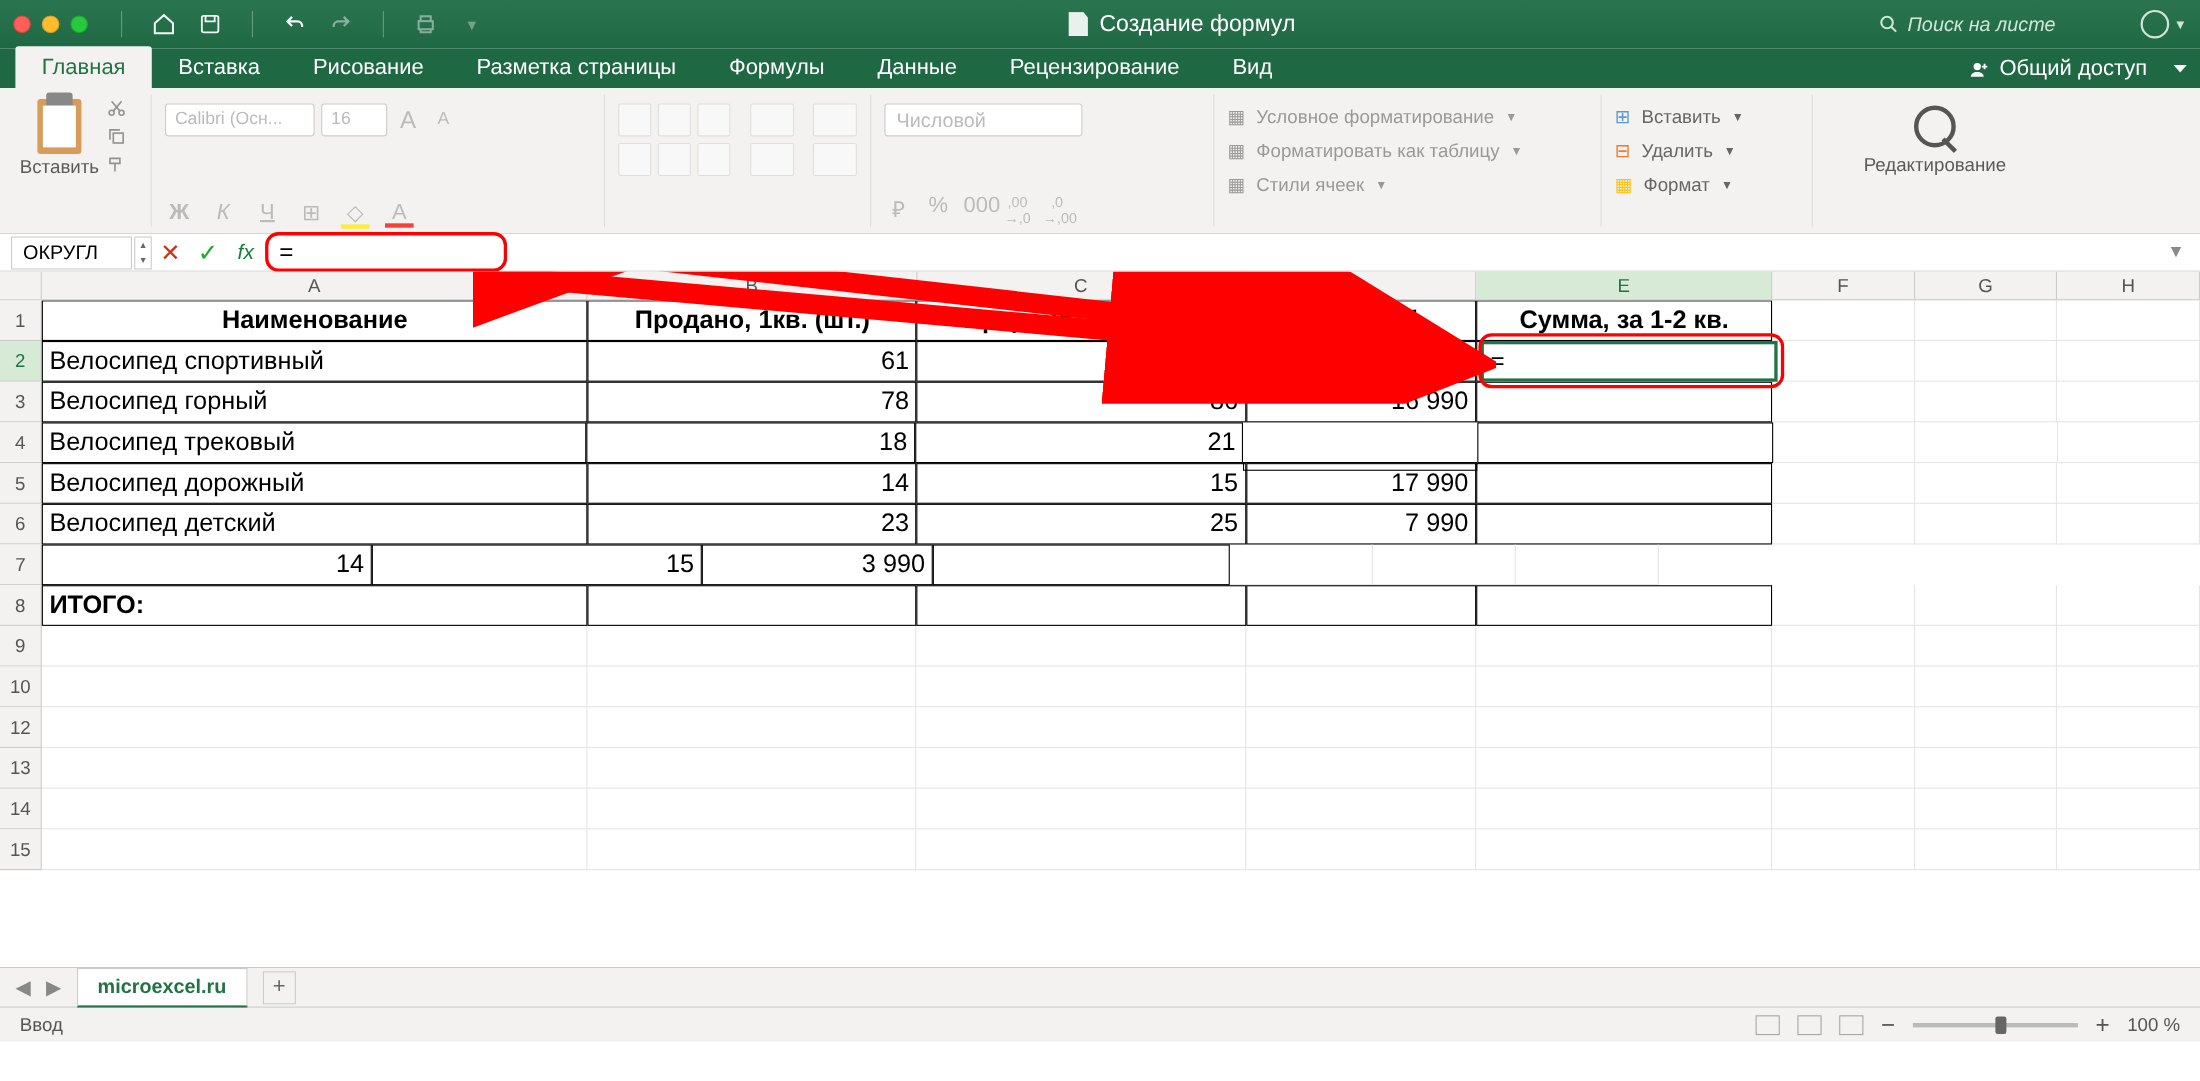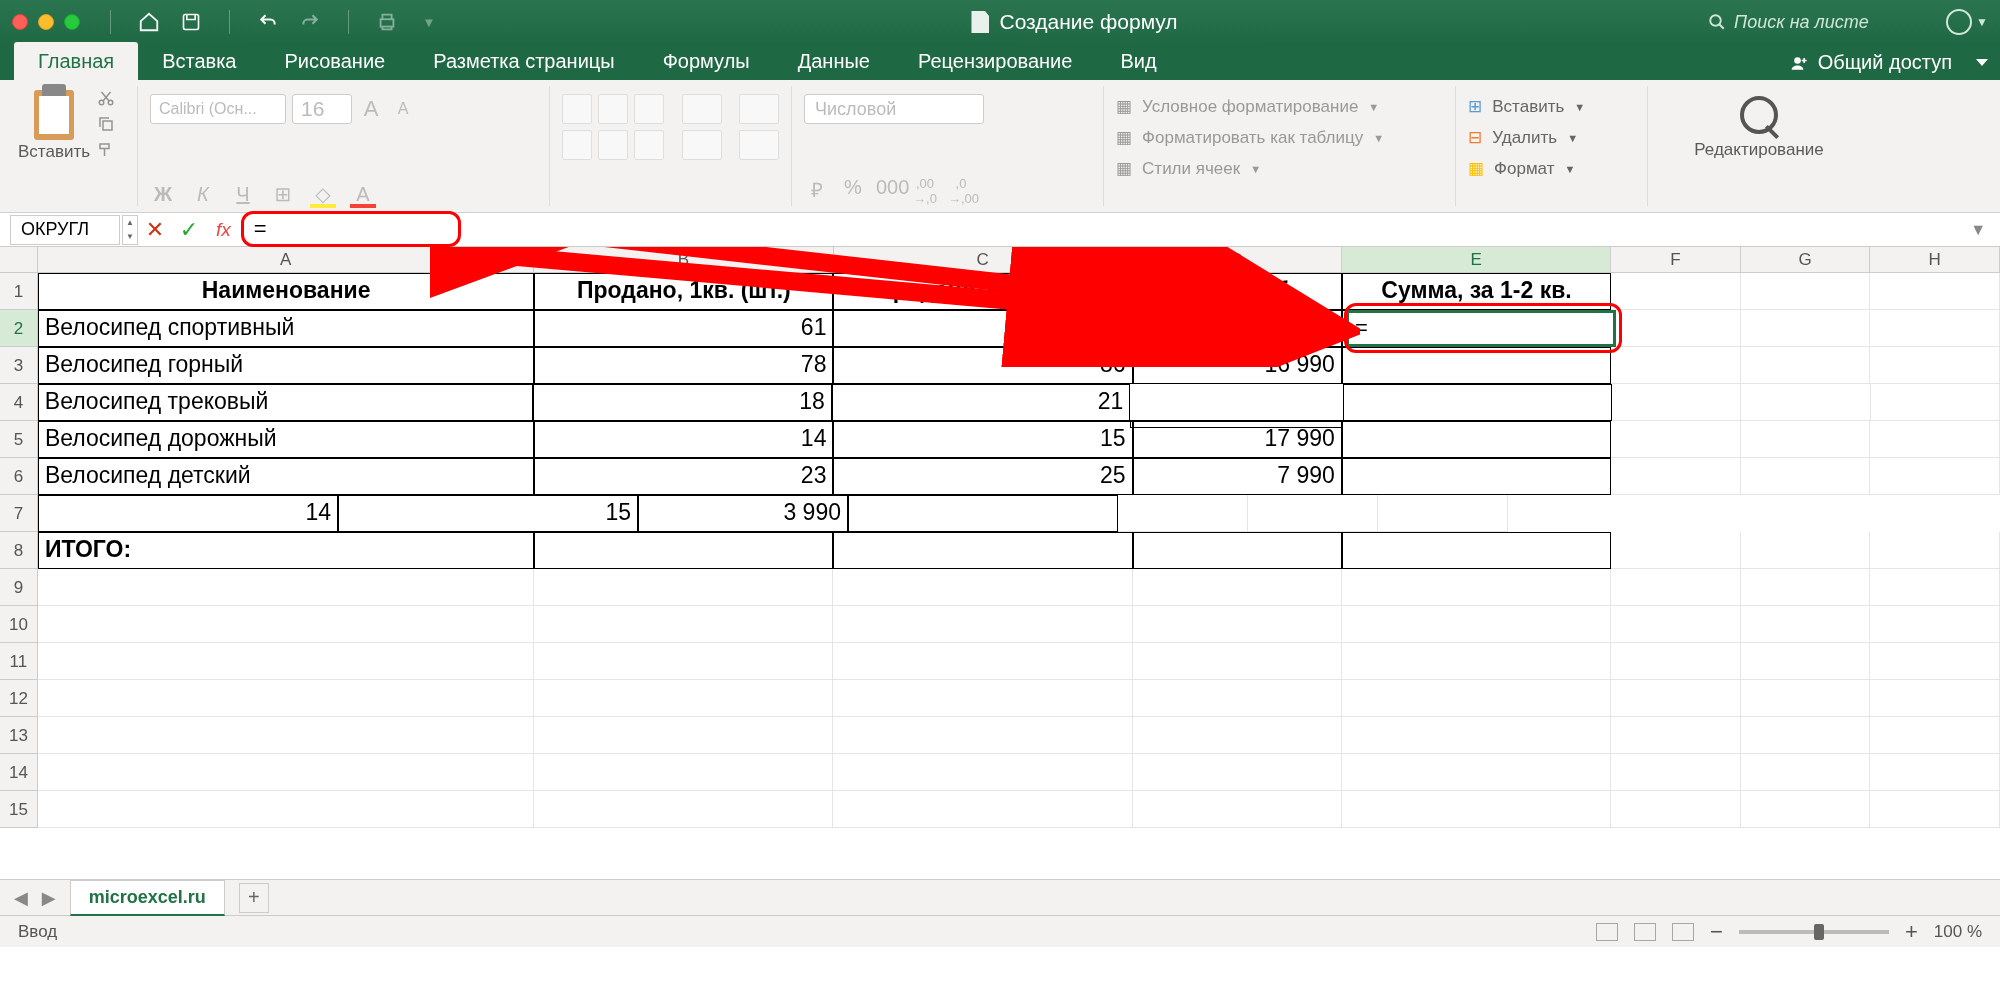--- a/index.html
+++ b/index.html
@@ -33,21 +33,21 @@
 .rgroup { display: flex; flex-direction: column; justify-content: space-between; border-right: 1px solid #ddd; padding-right: 12px; }
 .rgroup:last-child { border-right: none; }
 .clipboard-ico { width: 40px; height: 50px; background: #d89b5a; border-radius: 3px; position: relative; margin: 4px auto 2px; }
 .clipboard-ico::before { content: ''; position: absolute; top: -6px; left: 8px; width: 24px; height: 12px; background: #888; border-radius: 3px 3px 0 0; }
 .clipboard-ico::after { content: ''; position: absolute; top: 6px; left: 5px; width: 30px; height: 38px; background: #fff; }
 .rlabel { font-size: 17px; text-align: center; color: #5a5a5a; }
 .mini-col { display: flex; flex-direction: column; gap: 8px; justify-content: center; padding-left: 6px; }
 .mini-ico { width: 20px; height: 18px; opacity: .6; }
 .font-row { display: flex; gap: 6px; align-items: center; margin-bottom: 6px; }
 .font-name-box { width: 136px; height: 30px; border: 1px solid #ccc; background: #fff; display: flex; align-items: center; padding: 0 8px; font-size: 16px; color: #bbb; border-radius: 3px; }
-.font-size-box { width: 60px; height: 30px; border: 1px solid #ccc; background: #fff; display: flex; align-items: center; padding: 0 8px; font-size: 21px; color: #bbb; border-radius: 3px; }
+.font-size-box { width: 60px; height: 30px; border: 1px solid #ccc; background: #fff; display: flex; align-items: center; padding: 0 8px; font-size: 16px; color: #bbb; border-radius: 3px; }
 .biu-row { display: flex; gap: 14px; align-items: center; }
 .biu { font-size: 20px; color: #bbb; width: 26px; text-align: center; }
 .biu.bold { font-weight: bold; }
 .biu.ital { font-style: italic; }
 .biu.und { text-decoration: underline; }
 .align-grid { display: grid; grid-template-columns: repeat(3, 30px); grid-template-rows: repeat(2, 30px); gap: 6px; }
 .align-cell { border: 1px solid #ccc; background: #fff; border-radius: 2px; opacity: .5; }
 .align-extra { display: flex; flex-direction: column; gap: 6px; margin-left: 8px; }
 .num-fmt-box { width: 180px; height: 30px; border: 1px solid #ccc; background: #fff; display: flex; align-items: center; padding: 0 10px; font-size: 18px; color: #bbb; border-radius: 3px; margin-bottom: 10px; }
 .num-icons { display: flex; gap: 10px; }
@@ -57,21 +57,21 @@
 .edit-ico { width: 38px; height: 38px; border: 4px solid #555; border-radius: 50%; position: relative; margin: 10px auto 6px; }
 .edit-ico::after { content: ''; position: absolute; width: 16px; height: 4px; background: #555; transform: rotate(45deg); bottom: -4px; right: -6px; }
 
 .formula-bar { height: 34px; background: #fff; border-bottom: 1px solid #ccc; display: flex; align-items: center; padding-left: 10px; }
 .name-box { width: 110px; height: 30px; border: 1px solid #ccc; display: flex; align-items: center; padding: 0 10px; font-size: 18px; background: #fff; }
 .name-spin { display: flex; flex-direction: column; margin-left: 2px; border: 1px solid #ccc; height: 30px; }
 .spin-tri { width: 14px; height: 14px; display: flex; align-items: center; justify-content: center; font-size: 8px; color: #666; }
 .fb-btn { width: 34px; text-align: center; font-size: 22px; }
 .fb-cancel { color: #d13212; }
 .fb-enter { color: #1aab29; }
-.fx { font-style: italic; font-size: 19px; color: #ef4444; margin: 0 10px; }
+.fx { font-style: italic; font-size: 19px; color: #15803d; margin: 0 10px; }
 .formula-input-wrap { border: 3px solid #ff0000; border-radius: 12px; height: 36px; width: 220px; display: flex; align-items: center; padding: 0 10px; margin-top: -2px; }
 .formula-input { border: none; outline: none; font-size: 22px; width: 100%; }
 .fb-expand { margin-left: auto; margin-right: 14px; color: #888; }
 
 .grid-area { position: relative; height: 632px; overflow: hidden; background: #fff; }
 .colhdr-row { display: flex; height: 26px; background: #f3f2f1; border-bottom: 1px solid #ccc; position: sticky; top: 0; }
 .corner { width: 38px; border-right: 1px solid #ccc; background: #f3f2f1; }
 .colhdr { border-right: 1px solid #ccc; text-align: center; font-size: 17px; color: #555; line-height: 26px; }
 .colhdr.sel { background: #d6ead6; color: #217346; }
 .row { display: flex; height: 37px; }
@@ -424,31 +424,20 @@
       <div class="cell" style="width:498px;"></div>
       <div class="cell" style="width:300px;"></div>
       <div class="cell" style="width:300px;"></div>
       <div class="cell" style="width:210px;"></div>
       <div class="cell" style="width:270px;"></div>
       <div class="cell" style="width:130px;"></div>
       <div class="cell" style="width:130px;"></div>
       <div class="cell" style="width:130px;"></div>
     </div>
   <div class="row">
-      <div class="rowhdr">11</div>
-      <div class="cell" style="width:498px;"></div>
-      <div class="cell" style="width:300px;"></div>
-      <div class="cell" style="width:300px;"></div>
-      <div class="cell" style="width:210px;"></div>
-      <div class="cell" style="width:270px;"></div>
-      <div class="cell" style="width:130px;"></div>
-      <div class="cell" style="width:130px;"></div>
-      <div class="cell" style="width:130px;"></div>
-    </div>
-  <div class="row">
       <div class="rowhdr">12</div>
       <div class="cell" style="width:498px;"></div>
       <div class="cell" style="width:300px;"></div>
       <div class="cell" style="width:300px;"></div>
       <div class="cell" style="width:210px;"></div>
       <div class="cell" style="width:270px;"></div>
       <div class="cell" style="width:130px;"></div>
       <div class="cell" style="width:130px;"></div>
       <div class="cell" style="width:130px;"></div>
     </div>

